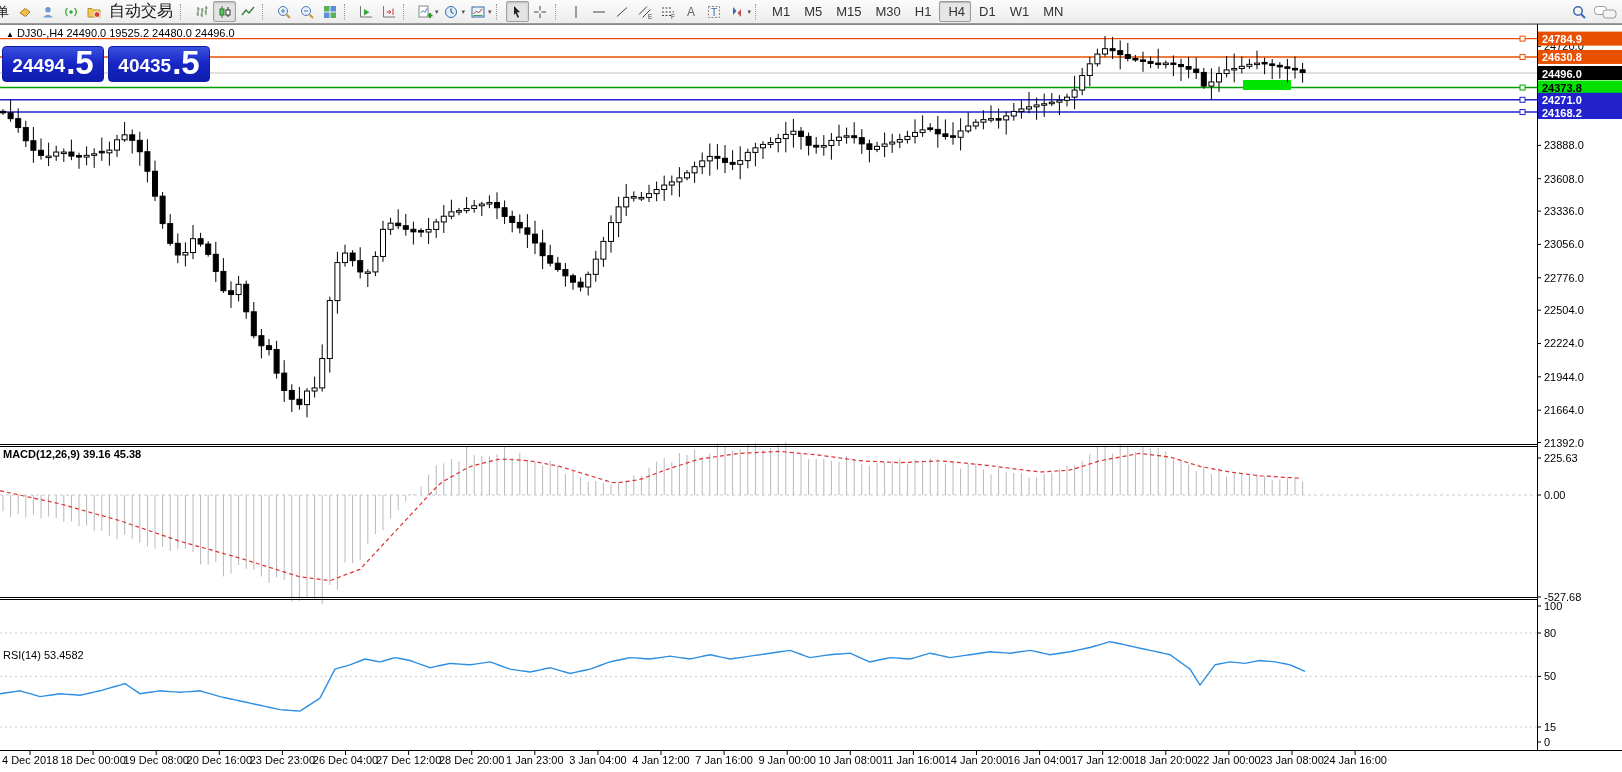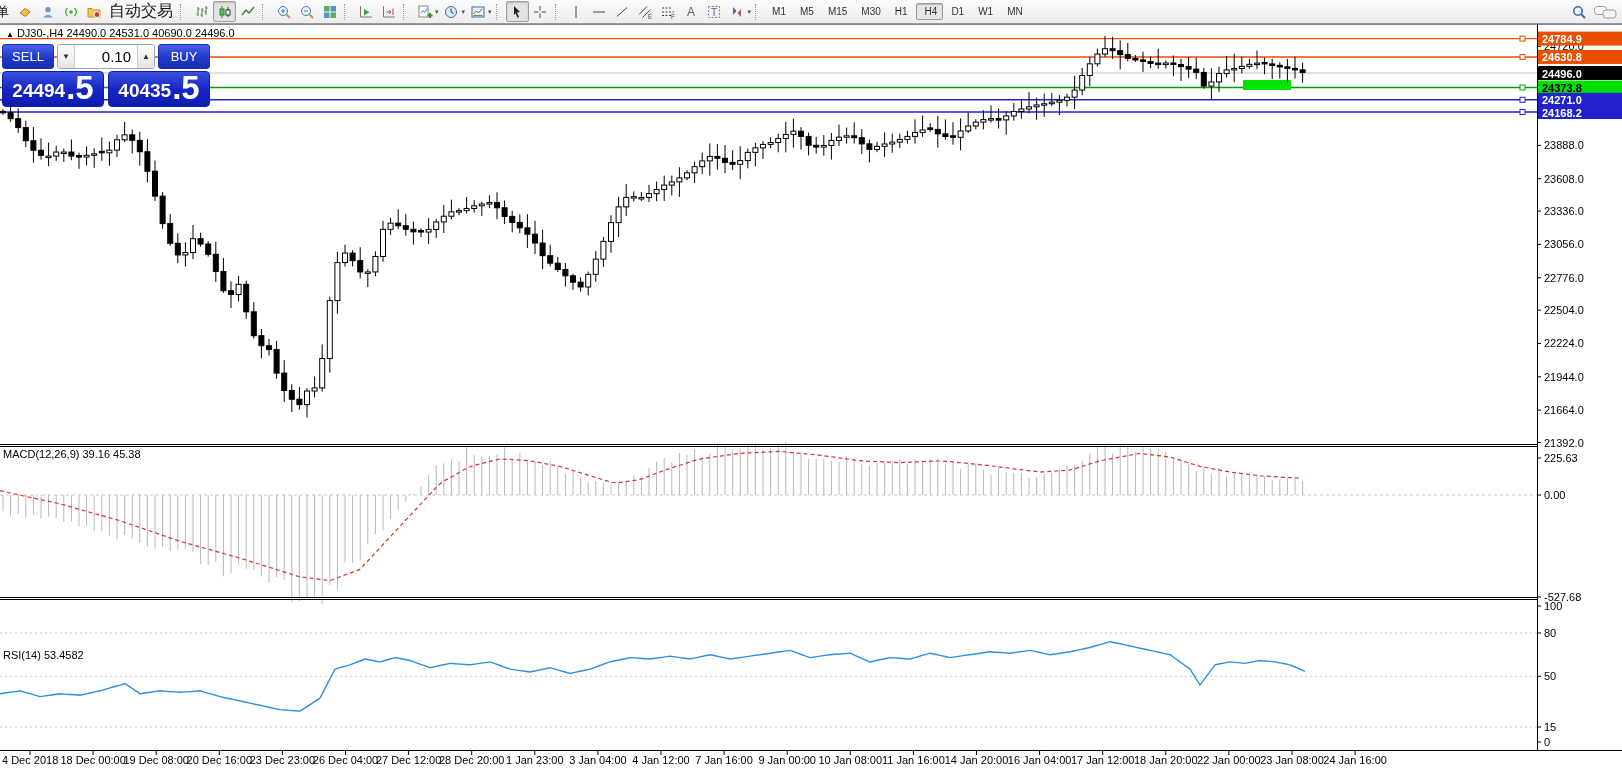--- a/index.html
+++ b/index.html
@@ -9,31 +9,31 @@
     background:linear-gradient(#fbfbfb,#ededed);border-bottom:1px solid #9a9a9a;
     display:flex;align-items:center;overflow:hidden;}
   .tbi{width:21px;height:19px;display:flex;align-items:center;justify-content:center;
     border:1px solid transparent;border-radius:2px;flex:0 0 auto;}
   .tbi svg{display:block;}
   .tbi.pressed{background:#e3e3e3;border-color:#a0a0a0;box-shadow:inset 0 1px 2px rgba(0,0,0,.18);}
   .tbtxt{font-size:16px;color:#111;padding:0 4px;white-space:nowrap;flex:0 0 auto;}
   .order-partial{margin-left:-8px;font-size:13px;}
   .sep{width:6px;height:16px;border-left:1px dotted #9a9a9a;margin:0 3px;flex:0 0 auto;}
   .caret{font-size:7px;color:#555;margin:0 1px 0 -1px;flex:0 0 auto;}
-  .tf{font-size:10px;color:#333;padding:2px 5px;margin:0 1px;border:1px solid transparent;
+  .tf{font-size:13px;color:#333;padding:2px 5px;margin:0 1px;border:1px solid transparent;
     border-radius:2px;flex:0 0 auto;}
   .tf.active{background:#e6e6e6;border-color:#999;box-shadow:inset 0 1px 1px rgba(0,0,0,.2);padding-left:8px;}
   .spacer{flex:1 1 auto;}
   
   .chart-area{position:absolute;left:0;top:24px;width:1622px;height:748px;background:#fff;}
   #chart-svg{position:absolute;left:0;top:0;}
   .chart-title{position:absolute;left:6px;top:3px;font-size:11px;color:#000;z-index:5;}
   .chart-title .tri{font-size:8px;margin-right:3px;}
   .ind-label{position:absolute;left:3px;font-size:11px;color:#000;z-index:5;background:transparent;}
-  .macd-label{top:424px;}
+  .macd-label{top:424px;font-weight:bold;}
   .rsi-label{top:577px;margin-top:48px;}
   .annotation{position:absolute;left:1038px;top:49px;font-size:26px;font-weight:bold;
     color:#00DC00;z-index:6;letter-spacing:1px;white-space:nowrap;
     text-shadow:1px 0 0 #00DC00;}
   
   .trade-panel{position:absolute;left:2px;top:20px;width:208px;z-index:10;}
   .tp-row1{display:flex;height:25px;gap:3px;}
   .tp-btn{flex:0 0 52px;border:1px solid #1b2fae;border-radius:3px;color:#fff;
     font-size:13px;font-family:"Liberation Sans",sans-serif;
     background:linear-gradient(#4a63e8,#2038c8 55%,#1830b4);cursor:pointer;padding:0;}
@@ -901,36 +901,27 @@
       <line x1="0" y1="0.5" x2="1622" y2="0.5" stroke="#888" stroke-width="1"></line>
       <line x1="0" y1="420.5" x2="1537" y2="420.5" stroke="#000" stroke-width="1"></line>
       <line x1="0" y1="422.5" x2="1537" y2="422.5" stroke="#000" stroke-width="1"></line>
       <line x1="0" y1="573.5" x2="1537" y2="573.5" stroke="#000" stroke-width="1"></line>
       <line x1="0" y1="575.5" x2="1537" y2="575.5" stroke="#000" stroke-width="1"></line>
       <line x1="1537.5" y1="0" x2="1537.5" y2="726" stroke="#000" stroke-width="1"></line>
       <line x1="0" y1="726.5" x2="1622" y2="726.5" stroke="#000" stroke-width="1"></line>
     </svg>
 
   <div class="chart-title">
-    <span class="tri">▲</span><span>DJ30-,H4  24490.0 24531.0 40690.0 24496.0</span>
+    <span class="tri">▲</span><span>DJ30-,H4  24490.0 19525.2 24480.0 24496.0</span>
   </div>
 
   <div class="ind-label macd-label">MACD(12,26,9) 39.16 45.38</div>
   <div class="ind-label rsi-label">RSI(14) 53.4582</div>
 
   <div class="trade-panel">
-    <div class="tp-row1">
-      <button class="tp-btn">SELL</button>
-      <div class="tp-stepper">
-        <button class="tp-step dn">▼</button>
-        <input class="tp-vol" value="0.10" style="">
-        <button class="tp-step up">▲</button>
-      </div>
-      <button class="tp-btn">BUY</button>
-    </div>
     <div class="tp-row2">
       <div class="tp-price">
         <span class="tp-main">24494</span>
           <span class="tp-frac">.5</span>
       </div>
       <div class="tp-price">
         <span class="tp-main">40435</span>
           <span class="tp-frac">.5</span>
       </div>
     </div>

